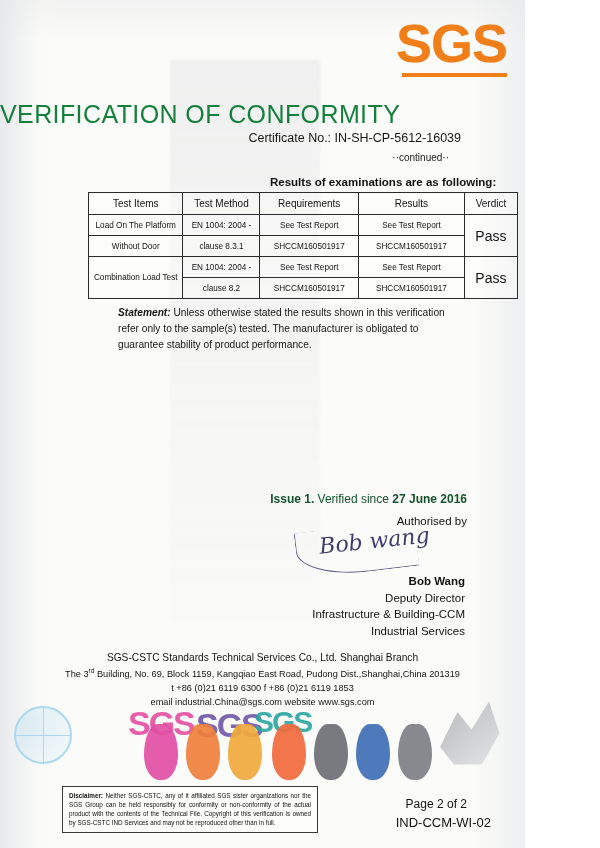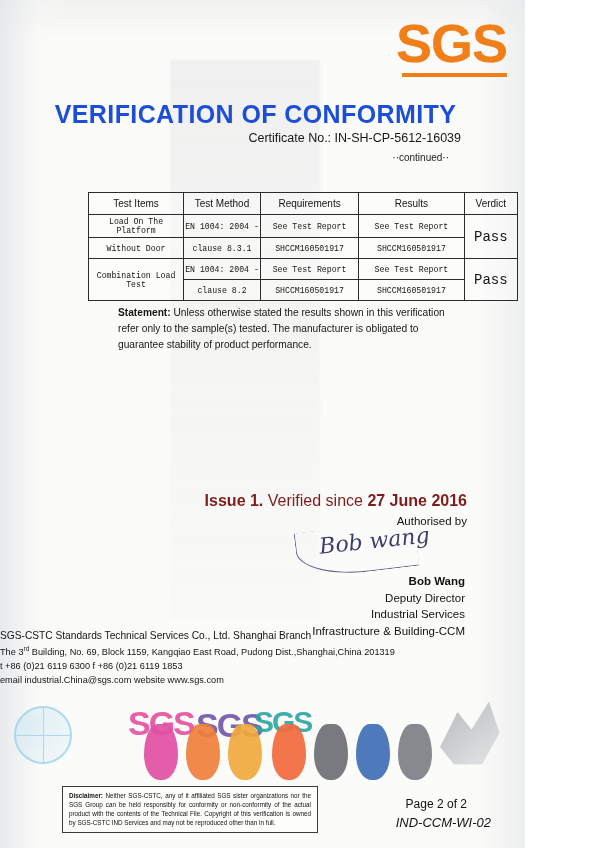--- a/index.html
+++ b/index.html
@@ -66,25 +66,25 @@
     margin-top: 4px;
     margin-left: 6px;
   }
 
   
   .title {
     position: absolute;
     left: 0;
     right: 14px;
     top: 100px;
-    text-align: center;
+    text-align: left;
     font-size: 25px;
-    font-weight: bold;
+    font-weight: normal;
     letter-spacing: 0.4px;
-    color: #1d4ed8;
+    color: #15803d;
   }
   .cert-no {
     position: absolute;
     right: 64px;
     top: 131px;
     font-size: 12.5px;
     color: #161616;
     font-weight: normal;
   }
   .continued {
@@ -121,50 +121,49 @@
     padding: 2px 1px;
     color: #141414;
   }
   table.exam th {
     font-size: 10px;
     font-weight: normal;
     height: 17px;
   }
   table.exam td {
     height: 16px;
-    font-family: Liberation Mono, monospace;
   }
   table.exam td.verdict {
     font-size: 14px;
   }
   .col-items { width: 96px; }
   .col-method { width: 78px; }
   .col-req { width: 98px; }
   .col-res { width: 106px; }
   .col-verdict { width: 52px; }
 
   
   .statement {
     position: absolute;
     left: 118px;
     right: 68px;
     top: 305px;
     font-size: 10.2px;
     line-height: 1.55;
     color: #161616;
   }
-  .statement b { font-weight: bold; }
+  .statement b { font-weight: bold; font-style: italic; }
 
   
   .issue-line {
     position: absolute;
     right: 58px;
     top: 492px;
-    font-size: 16px;
-    color: #7f1d1d;
+    font-size: 12px;
+    color: #14532d;
   }
   .issue-line .strong { font-weight: bold; }
   .authorised {
     position: absolute;
     right: 58px;
     top: 515px;
     font-size: 11.5px;
     color: #121212;
   }
   .signature {
@@ -200,21 +199,22 @@
     line-height: 1.45;
     color: #121212;
   }
   .signer .name { font-weight: bold; }
 
   
   .company {
     position: absolute;
     left: 0;
     right: 0;
-    top: 628px;
+    top: 650px;
+    text-align: center;
     font-size: 10.2px;
     line-height: 1.55;
     color: #141414;
   }
   .company .line2 { font-size: 9.2px; }
   .company .line3 { font-size: 9.2px; }
   .company .line4 { font-size: 9.2px; }
   .company sup { font-size: 6.5px; vertical-align: super; }
 
   
@@ -314,40 +314,40 @@
     text-align: right;
     margin-left: 38px;
   }
   .doc-code {
     position: absolute;
     right: 34px;
     top: 815px;
     font-size: 13px;
     color: #111;
     text-align: right;
-    font-style: italic;
   }
 </style>
 </head>
 <body>
 
 <div class="page">
 
   <div class="paper-tint"></div>
   <div class="wm-grey"></div>
 
   <div class="sgs-logo">
     <div class="word">SGS</div>
     <div class="bar"></div>
   </div>
 
   <div class="title">VERIFICATION OF CONFORMITY</div>
   <div class="cert-no">Certificate No.: IN-SH-CP-5612-16039</div>
   <div class="continued">··continued··</div>
 
+  <div class="results-head">Results of examinations are as following:</div>
 
   <table class="exam">
     <thead>
       <tr>
         <th class="col-items">Test Items</th>
         <th class="col-method">Test Method</th>
         <th class="col-req">Requirements</th>
         <th class="col-res">Results</th>
         <th class="col-verdict">Verdict</th>
       </tr>
@@ -389,22 +389,22 @@
     <span class="strong">Issue 1.</span><span> Verified since </span><span class="strong">27 June 2016</span>
   </div>
   <div class="authorised">Authorised by</div>
 
   <div class="sig-stroke"></div>
   <div class="signature">Bob wang</div>
 
   <div class="signer">
     <div class="name">Bob Wang</div>
     <div>Deputy Director</div>
+    <div>Infrastructure &amp; Building-CCM</div>
     <div>Industrial Services</div>
-    <div>Infrastructure &amp; Building-CCM</div>
   </div>
 
   <div class="company">
     <div>SGS-CSTC Standards Technical Services Co., Ltd. Shanghai Branch</div>
     <div class="line2"><span>The 3</span><sup>rd</sup><span> Building, No. 69, Block 1159, Kangqiao East Road, Pudong Dist.,Shanghai,China 201319</span></div>
     <div class="line3">t +86 (0)21 6119 6300  f +86 (0)21 6119 1853</div>
     <div class="line4">email industrial.China@sgs.com  website www.sgs.com</div>
   </div>
 
   <div class="band">

